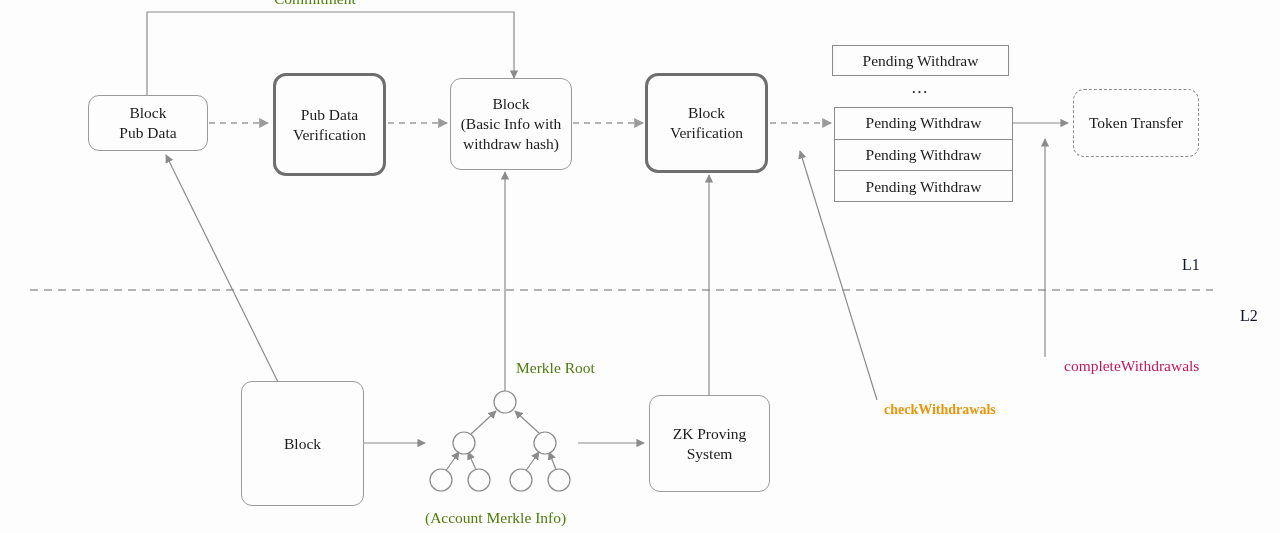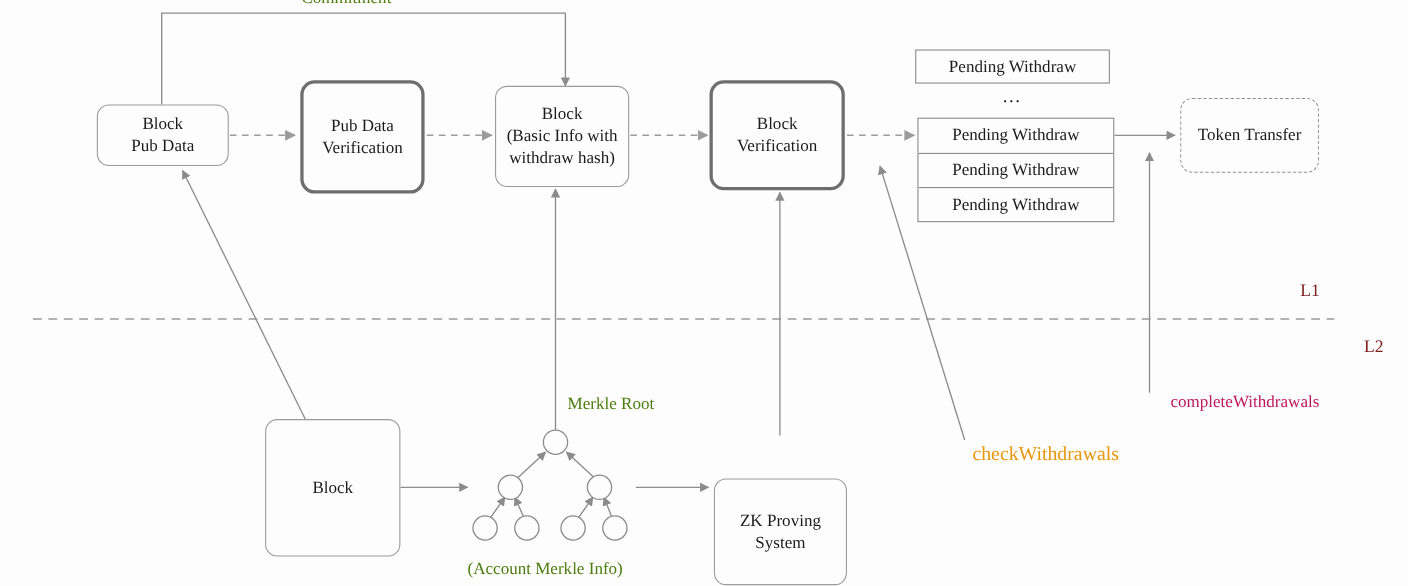--- a/index.html
+++ b/index.html
@@ -69,35 +69,35 @@
   }
   .stack-row:last-child { border-bottom: none; }
   .free-label {
     position: absolute;
     color: #4d7c0f;
     font-size: 15.5px;
     white-space: nowrap;
   }
   .tier-label {
     position: absolute;
-    color: #7f1d1d;
+    color: #0f172a;
     font-size: 16px;
     white-space: nowrap;
   }
   .ellipsis-label {
     position: absolute;
     color: #1b1b1b;
     font-size: 17px;
     letter-spacing: 2px;
     white-space: nowrap;
   }
   .ann-check {
     position: absolute;
-    font-weight: normal;
-    font-size: 18px;
+    font-weight: bold;
+    font-size: 14px;
     white-space: nowrap;
   }
   .ann-complete {
     position: absolute;
     font-size: 15.5px;
     white-space: nowrap;
   }
 </style>
 </head>
 <body>
@@ -204,21 +204,21 @@
   <div class="stack" style="left:834px; top:107px; width:179px; height:95px;">
     <div class="stack-row">Pending Withdraw</div>
     <div class="stack-row">Pending Withdraw</div>
     <div class="stack-row">Pending Withdraw</div>
   </div>
 
   <div class="node rounded-dashed" style="left:1073px; top:89px; width:126px; height:68px;text-align:center;">Token Transfer</div>
 
   <div class="node rounded-thin" style="left:241px; top:381px; width:123px; height:125px;">Block</div>
 
-  <div class="node rounded-thin" style="left:649px; top:395px; width:121px; height:97px;margin-top:40px;">
+  <div class="node rounded-thin" style="left:649px; top:395px; width:121px; height:97px;">
     <div>
       <div>ZK Proving</div>
       <div>System</div>
     </div>
   </div>
 
   <div class="ann-check" style="left: 884px; top: 402px; color: rgb(232, 150, 12);">checkWithdrawals</div>
 
   <div class="ann-complete" style="left: 1064px; top: 357px; color: #be185d;">completeWithdrawals</div>
 

